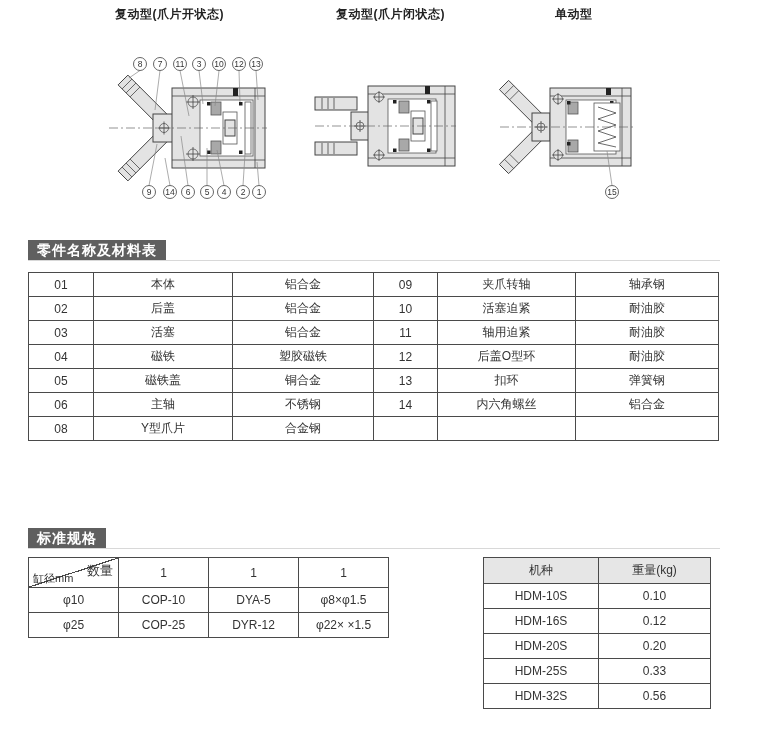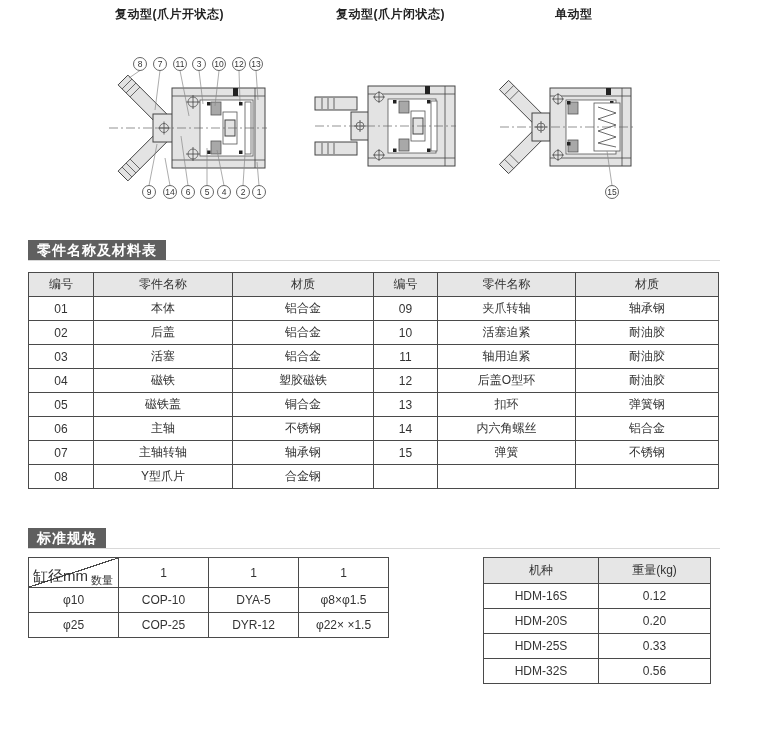--- a/index.html
+++ b/index.html
@@ -27,22 +27,22 @@
   .specs tr.qty td{height:29px;}
   .specs tr.dr td{height:24px;}
 
   .wt{left:483px;top:557px;width:227px;padding-left:31px;}
   .wt tr.hd td{height:25px;}
   .wt tr.dr td{height:24px;}
 
   .diagcell{position:relative;}
   .diagwrap{position:absolute;inset:0;
     background:linear-gradient(to bottom right,transparent calc(50% - .6px),#4a4a4a calc(50% - .6px),#4a4a4a calc(50% + .6px),transparent calc(50% + .6px));}
-  .dtop{position:absolute;top:15px;right:5px;font-size:11px;color:#333;}
-  .dbot{position:absolute;bottom:1px;left:4px;font-size:15px;color:#333;}
+  .dtop{position:absolute;top:4px;right:5px;font-size:13px;color:#333;}
+  .dbot{position:absolute;bottom:1px;left:4px;font-size:11px;color:#333;}
 
   
   .part{fill:#e3e3e3;stroke:#444;stroke-width:1;}
   .white{fill:#fff;stroke:#555;stroke-width:.8;}
   .hatchf{fill:#a8a8a8;stroke:#555;stroke-width:.8;}
   .seal{fill:#222;stroke:none;}
   .scr{fill:#e3e3e3;stroke:#555;stroke-width:.8;}
   .lnn{stroke:#444;stroke-width:.8;fill:none;}
   .cl{stroke:#666;stroke-width:.7;stroke-dasharray:9 3 2 3;fill:none;}
   .ldr{stroke:#888;stroke-width:.7;fill:none;}
@@ -235,28 +235,20 @@
   <table class="tbl parts">
     <colgroup>
         <col style="width:65px">
         <col style="width:139px">
         <col style="width:141px">
         <col style="width:64px">
         <col style="width:138px">
         <col style="width:143px">
       </colgroup>
     <tbody>
-        <tr class="hd">
-      <td>编号</td>
-      <td>零件名称</td>
-      <td>材质</td>
-      <td>编号</td>
-      <td>零件名称</td>
-      <td>材质</td>
-    </tr>
     <tr>
       <td>01</td>
       <td>本体</td>
       <td>铝合金</td>
       <td>09</td>
       <td>夹爪转轴</td>
       <td>轴承钢</td>
     </tr>
     <tr>
       <td>02</td>
@@ -290,28 +282,20 @@
       <td>扣环</td>
       <td>弹簧钢</td>
     </tr>
     <tr>
       <td>06</td>
       <td>主轴</td>
       <td>不锈钢</td>
       <td>14</td>
       <td>内六角螺丝</td>
       <td>铝合金</td>
-    </tr>
-    <tr>
-      <td>07</td>
-      <td>主轴转轴</td>
-      <td>轴承钢</td>
-      <td>15</td>
-      <td>弹簧</td>
-      <td>不锈钢</td>
     </tr>
     <tr>
       <td>08</td>
       <td>Y型爪片</td>
       <td>合金钢</td>
       <td></td>
       <td></td>
       <td></td>
     </tr>
   </tbody>
@@ -358,20 +342,24 @@
     <colgroup>
         <col style="width:115px">
         <col style="width:112px">
       </colgroup>
     <tbody>
         <tr class="hd">
       <td>机种</td>
       <td>重量(kg)</td>
     </tr>
     <tr class="dr">
+      <td>HDM-10S</td>
+      <td>0.10</td>
+    </tr>
+    <tr class="dr">
       <td>HDM-16S</td>
       <td>0.12</td>
     </tr>
     <tr class="dr">
       <td>HDM-20S</td>
       <td>0.20</td>
     </tr>
     <tr class="dr">
       <td>HDM-25S</td>
       <td>0.33</td>

